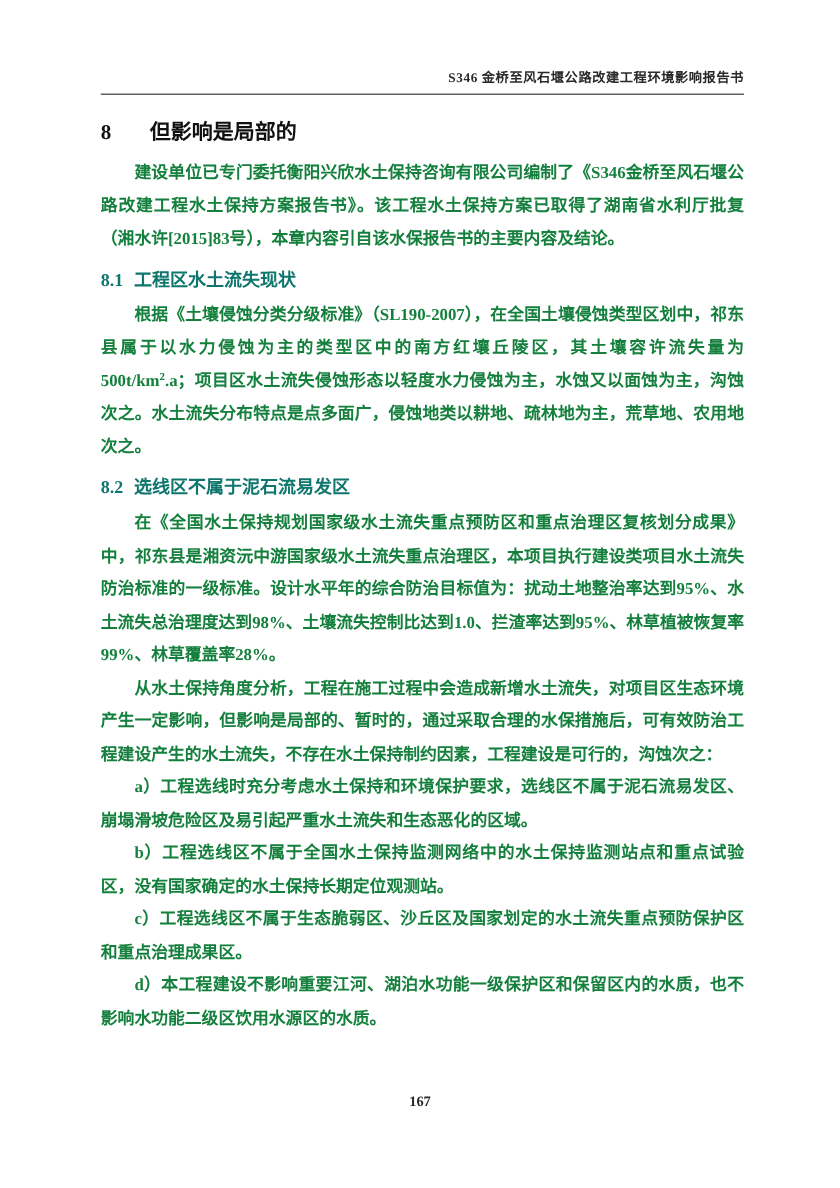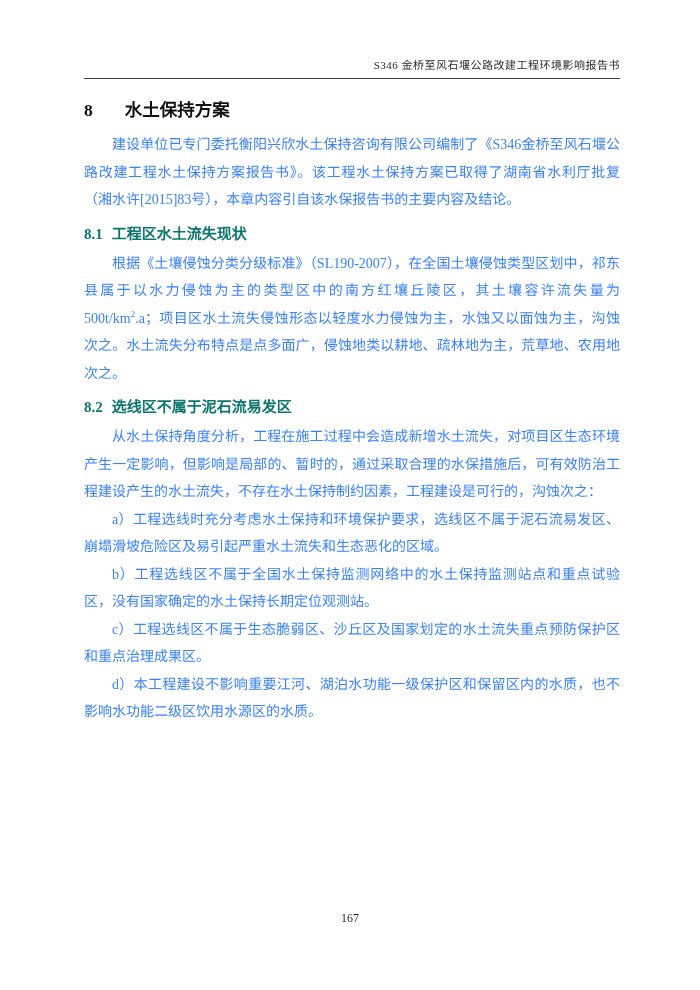--- a/index.html
+++ b/index.html
@@ -1,15 +1,15 @@
 <!DOCTYPE html>
 <html lang="zh-CN"><head>
 <meta charset="utf-8">
 <style>
-  * { margin: 0; padding: 0; box-sizing: border-box; }
+  * { margin: 0; padding: 0; box-sizing: border-box; font-weight: bold; }
   html, body { background: #ffffff; }
   body {
     width: 700px;
     height: 990px;
     position: relative;
     font-family: "Liberation Serif", "DejaVu Serif", serif;
     color: #1c1c1c;
     -webkit-font-smoothing: antialiased;
   }
   .page {
@@ -44,21 +44,21 @@
     margin-top: 7px;
     margin-bottom: 2px;
   }
   h2.section-heading .sec-num { margin-right: 9px; }
   p.body-para {
     font-size: 14px;
     line-height: 27.5px;
     text-align: justify;
     text-justify: inter-ideograph;
     text-indent: 2em;
-    color: #3b82f6;
+    color: #15803d;
   }
   p.body-para sup {
     font-size: 9px;
     line-height: 0;
     vertical-align: super;
   }
   .page-footer {
     position: absolute;
     bottom: 64px;
     left: 0;
@@ -71,35 +71,36 @@
 </head>
 <body>
 
 <div class="page">
 
   <div class="running-header">
     <span>S346 金桥至风石堰公路改建工程环境影响报告书</span>
   </div>
 
   <h1 class="chapter-heading">
-    <span class="ch-num">8</span><span class="ch-title">水土保持方案</span>
+    <span class="ch-num">8</span><span class="ch-title">但影响是局部的</span>
   </h1>
 
   <p class="body-para">建设单位已专门委托衡阳兴欣水土保持咨询有限公司编制了《S346金桥至风石堰公路改建工程水土保持方案报告书》。该工程水土保持方案已取得了湖南省水利厅批复（湘水许[2015]83号），本章内容引自该水保报告书的主要内容及结论。</p>
 
   <h2 class="section-heading">
     <span class="sec-num">8.1</span><span>工程区水土流失现状</span>
   </h2>
 
   <p class="body-para"><span>根据《土壤侵蚀分类分级标准》（SL190-2007），在全国土壤侵蚀类型区划中，祁东县属于以水力侵蚀为主的类型区中的南方红壤丘陵区，其土壤容许流失量为500t/km</span><sup>2</sup><span>.a；项目区水土流失侵蚀形态以轻度水力侵蚀为主，水蚀又以面蚀为主，沟蚀次之。水土流失分布特点是点多面广，侵蚀地类以耕地、疏林地为主，荒草地、农用地次之。</span></p>
 
   <h2 class="section-heading">
     <span class="sec-num">8.2</span><span>选线区不属于泥石流易发区</span>
   </h2>
 
+  <p class="body-para">在《全国水土保持规划国家级水土流失重点预防区和重点治理区复核划分成果》中，祁东县是湘资沅中游国家级水土流失重点治理区，本项目执行建设类项目水土流失防治标准的一级标准。设计水平年的综合防治目标值为：扰动土地整治率达到95%、水土流失总治理度达到98%、土壤流失控制比达到1.0、拦渣率达到95%、林草植被恢复率99%、林草覆盖率28%。</p>
 
 
   <p class="body-para">从水土保持角度分析，工程在施工过程中会造成新增水土流失，对项目区生态环境产生一定影响，但影响是局部的、暂时的，通过采取合理的水保措施后，可有效防治工程建设产生的水土流失，不存在水土保持制约因素，工程建设是可行的，沟蚀次之：</p>
 
   <p class="body-para">a）工程选线时充分考虑水土保持和环境保护要求，选线区不属于泥石流易发区、崩塌滑坡危险区及易引起严重水土流失和生态恶化的区域。</p>
   <p class="body-para">b）工程选线区不属于全国水土保持监测网络中的水土保持监测站点和重点试验区，没有国家确定的水土保持长期定位观测站。</p>
   <p class="body-para">c）工程选线区不属于生态脆弱区、沙丘区及国家划定的水土流失重点预防保护区和重点治理成果区。</p>
   <p class="body-para">d）本工程建设不影响重要江河、湖泊水功能一级保护区和保留区内的水质，也不影响水功能二级区饮用水源区的水质。</p>
 
   <div class="page-footer">

